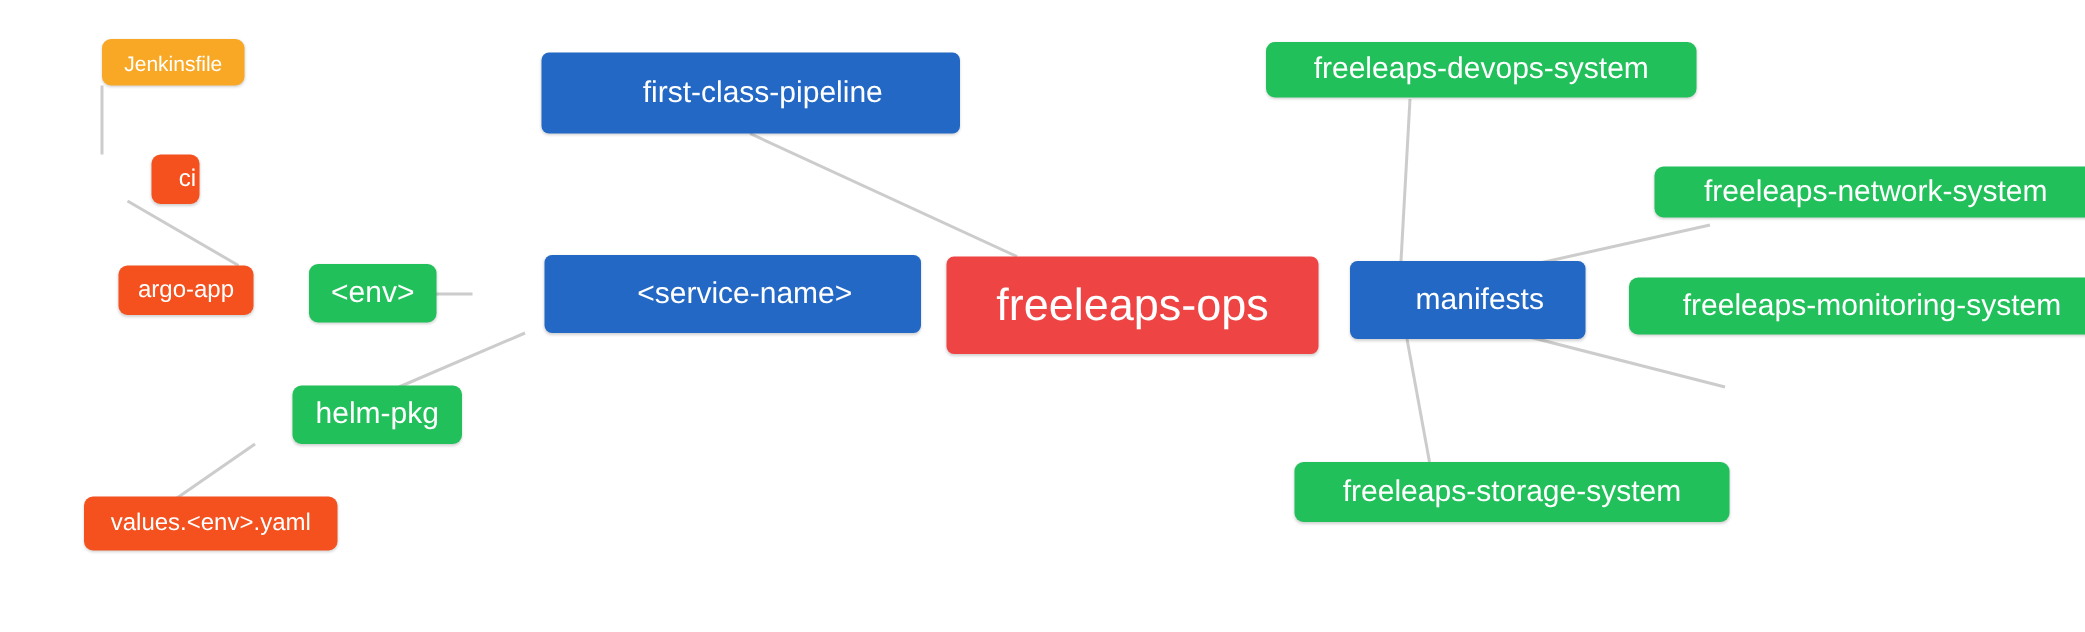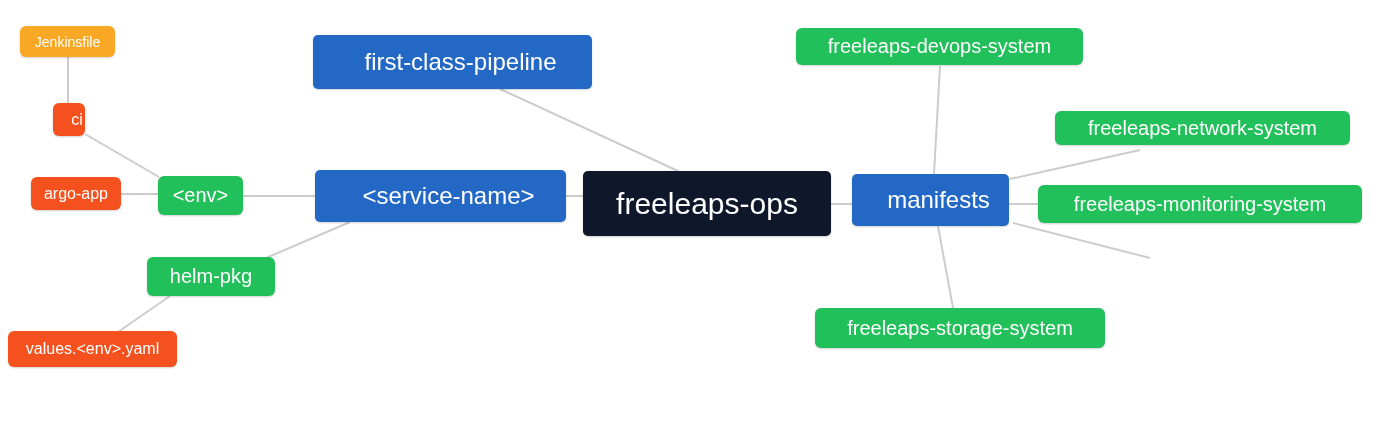--- a/index.html
+++ b/index.html
@@ -31,23 +31,24 @@
     display: flex;
     align-items: center;
     justify-content: center;
     box-sizing: border-box;
     color: #ffffff;
     border-radius: 6px;
     white-space: nowrap;
     cursor: pointer;
     box-shadow: 0 1px 2px rgba(0,0,0,0.18);
     user-select: none;
+    margin-left: 48px;
   }
-  .node.root      { background: #0f172a; font-size: 30px; border-radius: 5px; }
-  .node.primary   { background: #2368c4; font-size: 24px; border-radius: 5px; padding-left: 16px; }
+  .node.root      { background: #ef4444; font-size: 30px; border-radius: 5px; }
+  .node.primary   { background: #2368c4; font-size: 20px; border-radius: 5px; padding-left: 16px; }
   .node.secondary { background: #21c05a; font-size: 20px; }
   .node.tertiary  { background: #f4511e; font-size: 16px; }
   .node.quaternary{ background: #f9a825; font-size: 14px; }
 </style>
 </head>
 <body>
 
 <div class="stage">
   <svg class="edges" xmlns="http://www.w3.org/2000/svg">
       <line x1="68" y1="57" x2="68" y2="103"></line>
@@ -64,21 +65,21 @@
       <line x1="1009" y1="204" x2="1051" y2="204"></line>
       <line x1="1013" y1="223" x2="1150" y2="258"></line>
       <line x1="938" y1="226" x2="953" y2="308"></line>
     </svg>
 
 <div class="node root" style="left: 583px; top: 171px; width: 248px; height: 65px;">freeleaps-ops</div>
     <div class="node primary" style="left: 313px; top: 35px; width: 279px; height: 54px;">first-class-pipeline</div>
     <div class="node primary" style="left: 315px; top: 170px; width: 251px; height: 52px;">&lt;service-name&gt;</div>
     <div class="node primary" style="left: 852px; top: 174px; width: 157px; height: 52px;">manifests</div>
     <div class="node secondary" style="left: 158px; top: 176px; width: 85px; height: 39px;">&lt;env&gt;</div>
-    <div class="node secondary" style="left: 147px; top: 257px; width: 128px; height: 39px;">helm-pkg</div>
+    <div class="node secondary" style="left: 147px; top: 257px; width: 113px; height: 39px;">helm-pkg</div>
     <div class="node secondary" style="left: 796px; top: 28px; width: 287px; height: 37px;">freeleaps-devops-system</div>
     <div class="node secondary" style="left: 1055px; top: 111px; width: 295px; height: 34px;">freeleaps-network-system</div>
     <div class="node secondary" style="left: 1038px; top: 185px; width: 324px; height: 38px;">freeleaps-monitoring-system</div>
     <div class="node secondary" style="left: 815px; top: 308px; width: 290px; height: 40px;">freeleaps-storage-system</div>
     <div class="node tertiary" style="left: 53px; top: 103px; width: 32px; height: 33px; padding-left: 16px;">ci</div>
     <div class="node tertiary" style="left: 8px; top: 331px; width: 169px; height: 36px;">values.&lt;env&gt;.yaml</div>
     <div class="node tertiary" style="left: 31px; top: 177px; width: 90px; height: 33px;">argo-app</div>
     <div class="node quaternary" style="left: 20px; top: 26px; width: 95px; height: 31px;">Jenkinsfile</div>
   </div>
 

